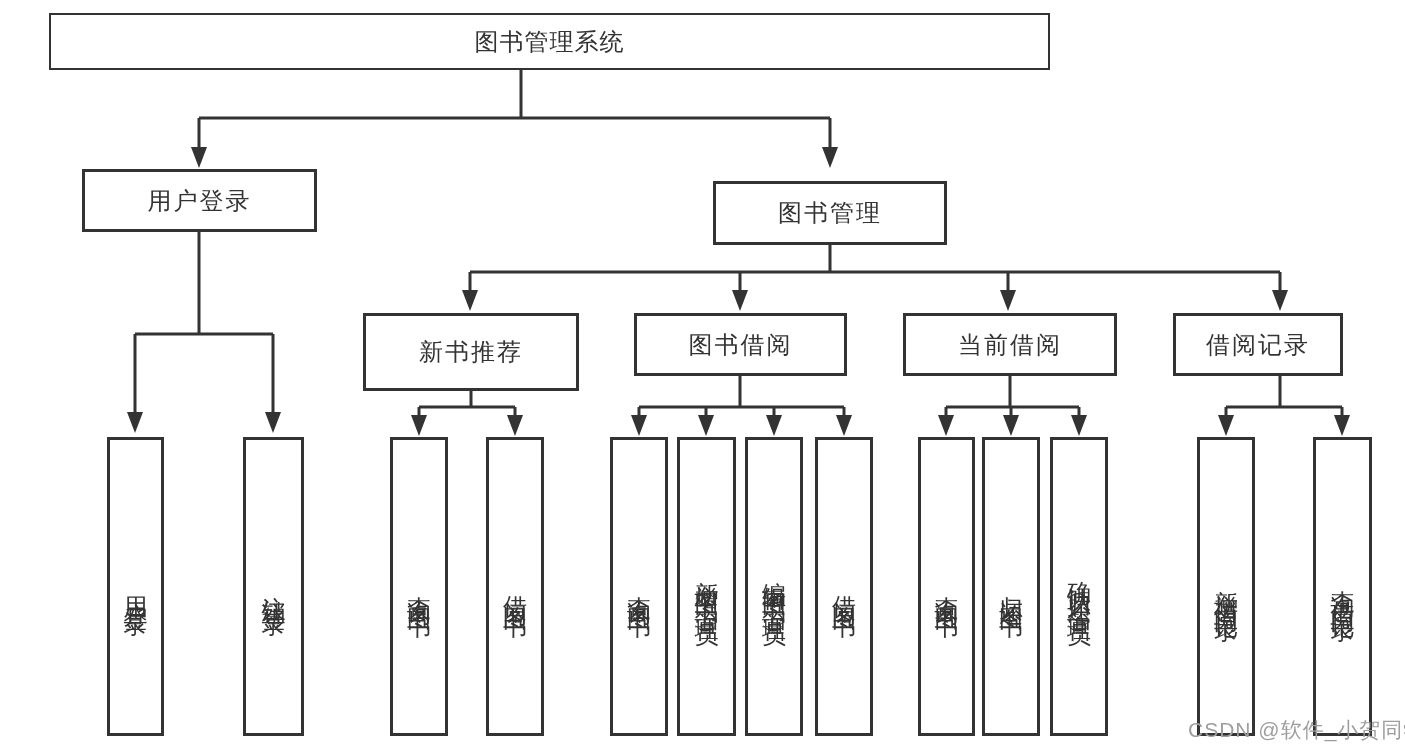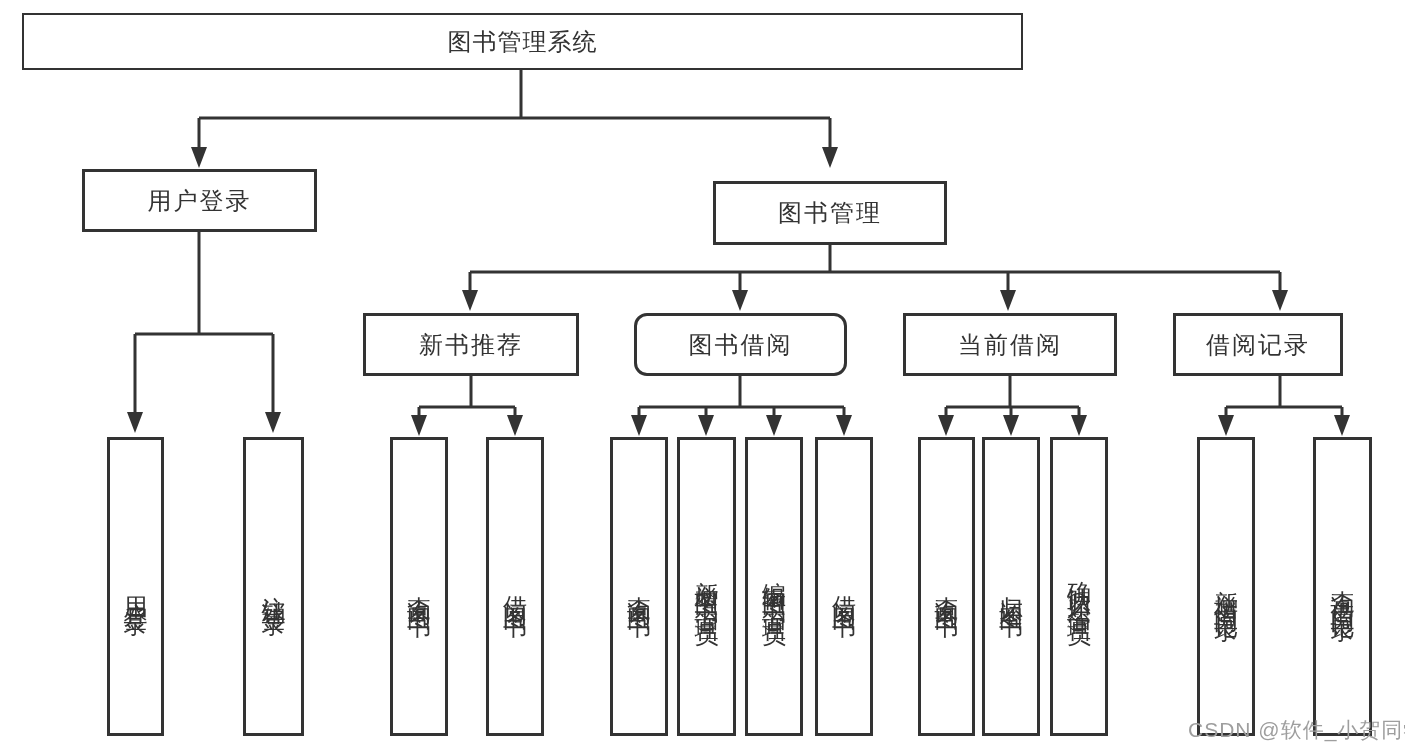--- a/index.html
+++ b/index.html
@@ -35,20 +35,21 @@
     font-size: 24px;
     line-height: 1;
     text-align: center;
   }
   .node.h {
     letter-spacing: 2px;
   }
   .node.root {
     border-width: 2px;
     letter-spacing: 1px;
+    margin-left: 27px;
   }
   .node.v {
     writing-mode: vertical-rl;
     text-orientation: mixed;
     letter-spacing: 6px;
     padding-top: 4px;
   }
   .watermark {
     position: absolute;
     color: #9e9e9e;
@@ -116,22 +117,22 @@
              M1071 415 h16 L1079 436 Z
              M1218 415 h16 L1226 436 Z
              M1334 415 h16 L1342 436 Z"></path>
   </svg>
 
   <div class="node h root" style="left:22px; top:13px; width:1001px; height:57px;">图书管理系统</div>
 
   <div class="node h" style="left:82px; top:169px; width:235px; height:63px;">用户登录</div>
   <div class="node h" style="left:713px; top:169px; width:234px; height:64px;margin-top:12px;">图书管理</div>
 
-  <div class="node h" style="left:363px; top:313px; width:216px; height:63px;">新书推荐</div>
-  <div class="node h" style="left:634px; top:313px; width:213px; height:63px;border-radius:13px;">图书借阅</div>
+  <div class="node h" style="left:363px; top:313px; width:216px; height:78px;">新书推荐</div>
+  <div class="node h" style="left:634px; top:313px; width:213px; height:63px;">图书借阅</div>
   <div class="node h" style="left:903px; top:313px; width:214px; height:63px;">当前借阅</div>
   <div class="node h" style="left:1173px; top:313px; width:170px; height:63px;">借阅记录</div>
 
   <div class="node v" style="left:107px; top:437px; width:57px; height:299px;">用户登录</div>
   <div class="node v" style="left:243px; top:437px; width:61px; height:299px;">注销登录</div>
 
   <div class="node v" style="left:390px; top:437px; width:58px; height:299px;">查询图书</div>
   <div class="node v" style="left:486px; top:437px; width:58px; height:299px;">借阅图书</div>
 
   <div class="node v" style="left:610px; top:437px; width:58px; height:299px;">查询图书</div>

